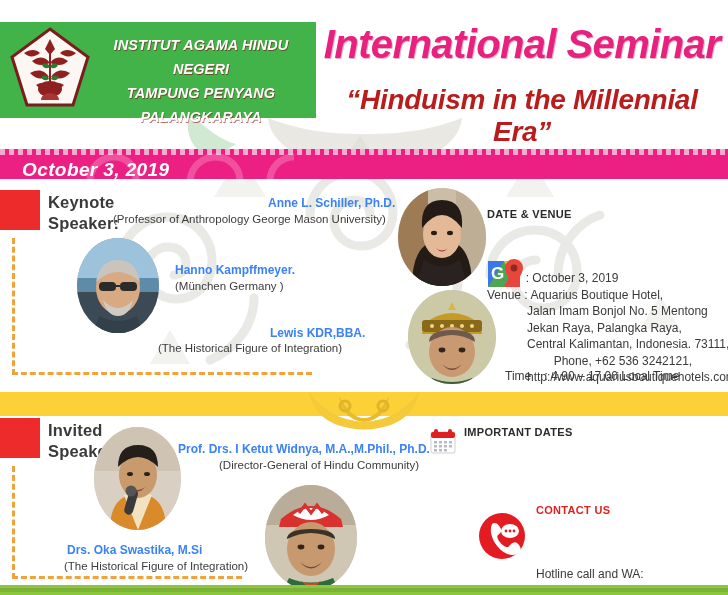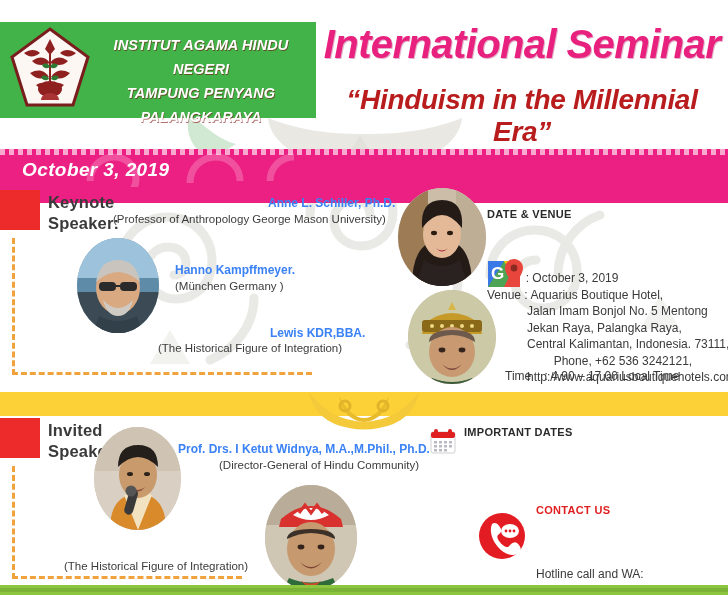--- a/index.html
+++ b/index.html
@@ -41,21 +41,21 @@
     text-shadow:1px 1px 0 rgba(160,0,80,.3);
   }
   .sub-title {
     margin-top:20px;
     font-size:28px; font-weight:bold; font-style:italic;
     color:#b91c1c; letter-spacing:-0.3px;
   }
 
   
   .date-banner {
-    position:absolute; left:0; top:149px; width:728px; height:54px;
+    position:absolute; left:0; top:149px; width:728px; height:30px;
     background:#ec1f82; overflow:hidden;
   }
   .date-banner .dots {
     position:absolute; left:0; top:0; width:728px; height:6px;
     background-image:repeating-linear-gradient(to right,
        #f9a8cf 0 5px, #ec1f82 5px 9px);
   }
   .date-text {
     position:absolute; left:22px; top:10px;
     color:#ffffff; font-size:19px; font-weight:bold; font-style:italic;
@@ -330,20 +330,21 @@
     <div class="sec-label" style="left:48px; top:2px;">
       <div>Invited</div>
       <div>Speaker:</div>
     </div>
 
     <div class="dashed-box" style="left:12px; top:48px; width:230px; height:113px;"></div>
 
     <div class="sp-name" style="left:178px; top:24px;">Prof. Drs. I Ketut Widnya, M.A.,M.Phil., Ph.D.</div>
     <div class="sp-role" style="left:219px; top:41px;">(Director-General of Hindu Community)</div>
 
+    <div class="sp-name" style="left:67px; top:125px;">Drs. Oka Swastika, M.Si</div>
     <div class="sp-role" style="left:64px; top:142px;">(The Historical Figure of Integration)</div>
   </div>
 
   <div class="photo" style="left:94px; top:427px; width:87px; height:103px;">
     <svg class="ph-inner" viewBox="0 0 87 103" preserveAspectRatio="xMidYMid slice">
       <rect width="87" height="103" fill="#d9cfc2"></rect>
       <rect x="0" y="0" width="87" height="44" fill="#cfc4b4"></rect>
       <path d="M16 103 q0-36 28-36 q28 0 28 36z" fill="#d98a2b"></path>
       <path d="M30 68 l14 35 14-35 q-14 -8 -28 0z" fill="#f2e2c0"></path>
       <ellipse cx="44" cy="48" rx="19" ry="23" fill="#c89a6c"></ellipse>

